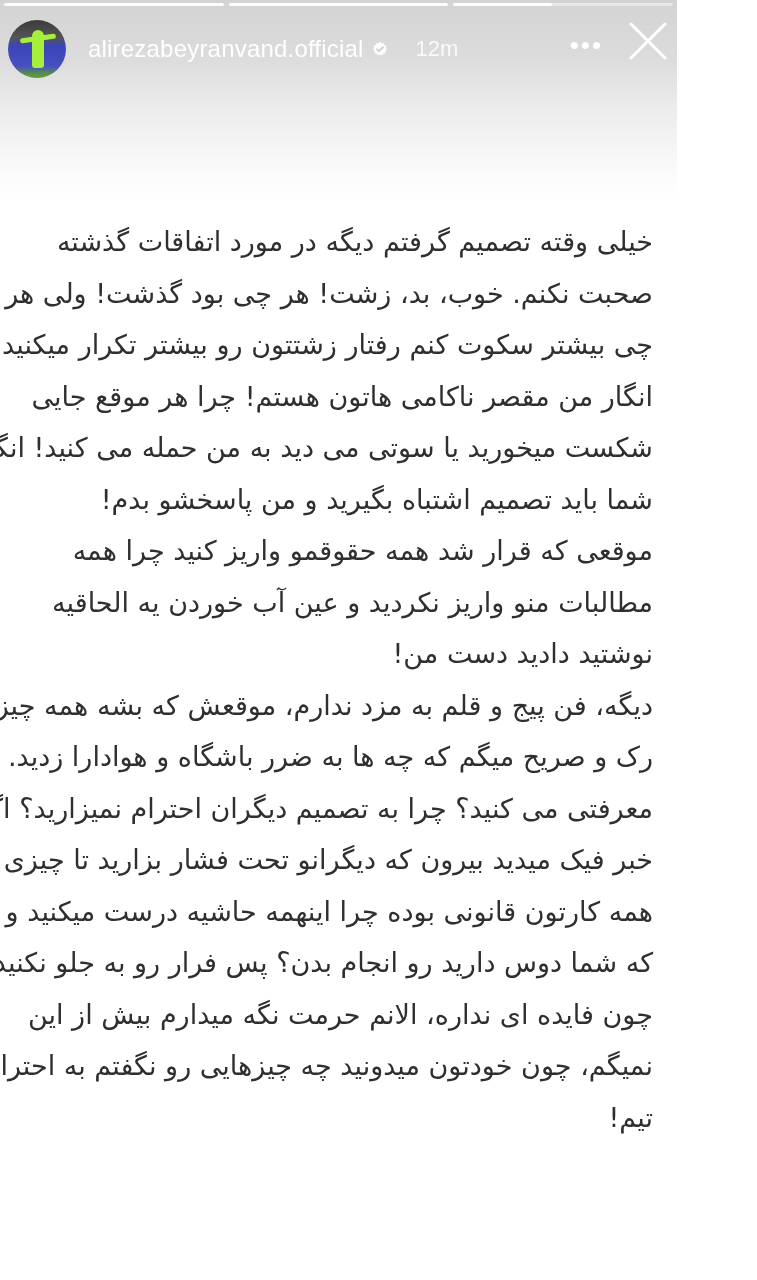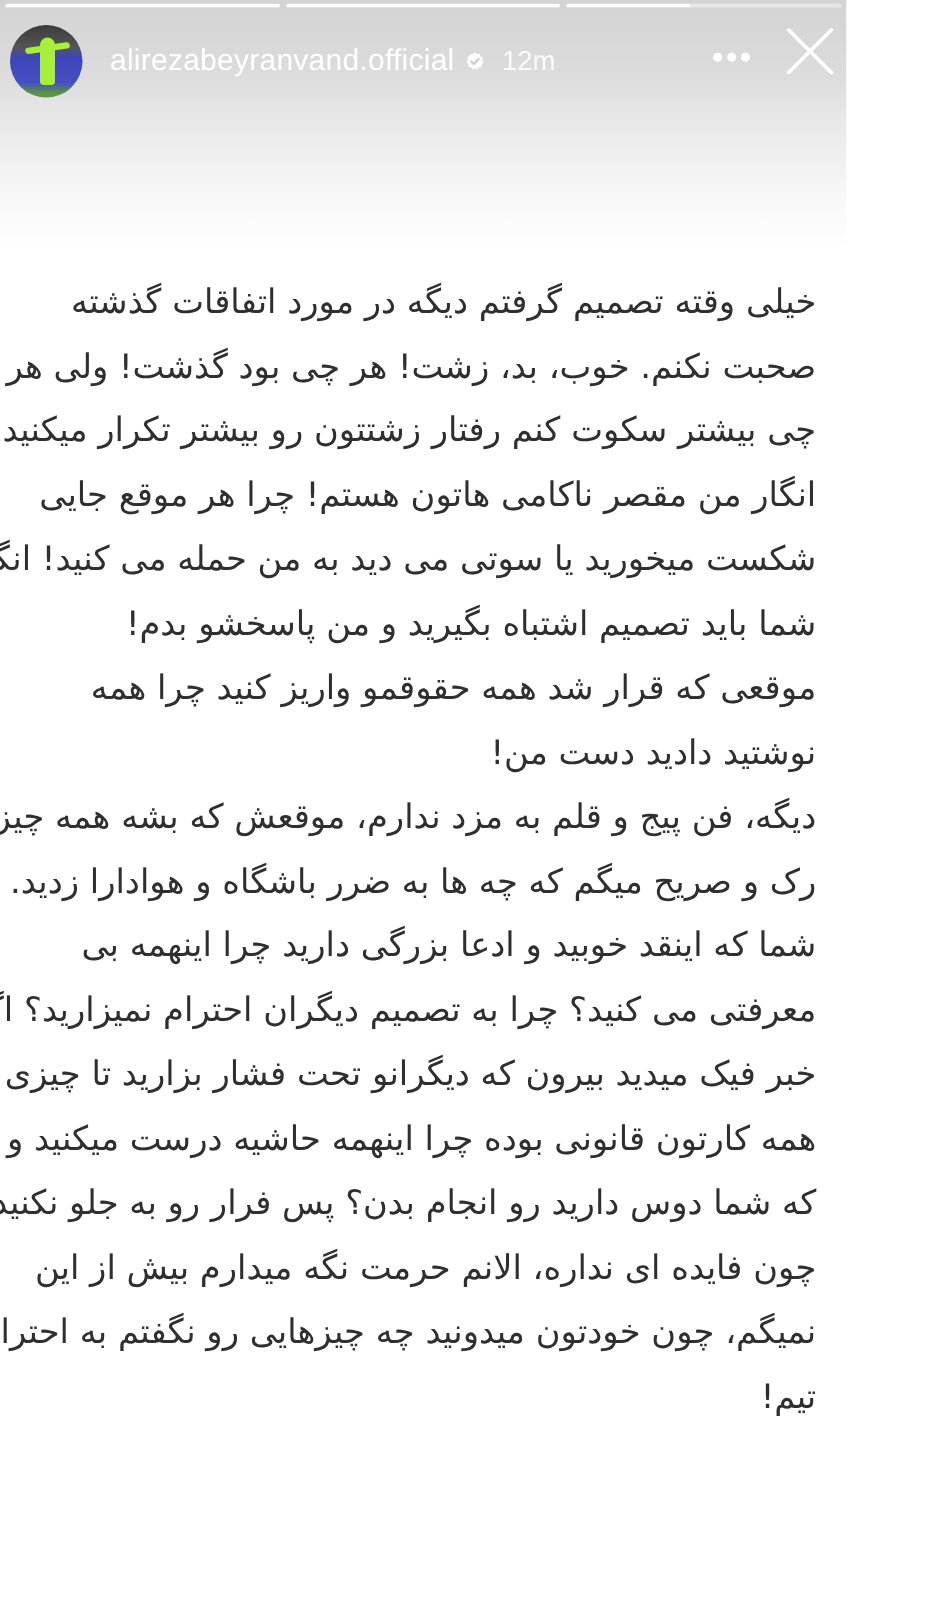--- a/index.html
+++ b/index.html
@@ -82,21 +82,21 @@
       font-size: 24px;
       letter-spacing: 0.2px;
     }
     .verified {
       display: inline-block;
       margin-left: 8px;
       width: 16px;
       height: 16px;
     }
     .time {
-      margin-left: 14px;
+      margin-left: 28px;
       color: rgba(255,255,255,0.85);
       font-size: 22px;
     }
     .spacer { flex: 1; }
     .more {
       color: #ffffff;
       font-size: 26px;
       letter-spacing: 2px;
       margin-right: 26px;
       line-height: 1;
@@ -163,24 +163,24 @@
   </div>
 
   <div class="content">
     <span class="line">خیلی وقته تصمیم گرفتم دیگه در مورد اتفاقات گذشته</span>
     <span class="line">صحبت نکنم. خوب، بد، زشت! هر چی بود گذشت! ولی هر</span>
     <span class="line">چی بیشتر سکوت کنم رفتار زشتتون رو بیشتر تکرار میکنید!</span>
     <span class="line">انگار من مقصر ناکامی هاتون هستم! چرا هر موقع جایی</span>
     <span class="line">شکست میخورید یا سوتی می دید به من حمله می کنید! انگار</span>
     <span class="line">شما باید تصمیم اشتباه بگیرید و من پاسخشو بدم!</span>
     <span class="line">موقعی که قرار شد همه حقوقمو واریز کنید چرا همه</span>
+    <span class="line">مطالبات منو واریز نکردید و عین آب خوردن یه الحاقیه</span>
     <span class="line">نوشتید دادید دست من!</span>
     <span class="line">دیگه، فن پیج و قلم به مزد ندارم، موقعش که بشه همه چیزو</span>
     <span class="line">رک و صریح میگم که چه ها به ضرر باشگاه و هوادارا زدید.</span>
-    <span class="line">شما که اینقد خوبید و ادعا بزرگی دارید چرا اینهمه بی</span>
     <span class="line">معرفتی می کنید؟ چرا به تصمیم دیگران احترام نمیزارید؟ اگه</span>
     <span class="line">خبر فیک میدید بیرون که دیگرانو تحت فشار بزارید تا چیزی</span>
     <span class="line">همه کارتون قانونی بوده چرا اینهمه حاشیه درست میکنید و</span>
     <span class="line">که شما دوس دارید رو انجام بدن؟ پس فرار رو به جلو نکنید</span>
     <span class="line">چون فایده ای نداره، الانم حرمت نگه میدارم بیش از این</span>
     <span class="line">نمیگم، چون خودتون میدونید چه چیزهایی رو نگفتم به احترام</span>
     <span class="line">تیم!</span>
   </div>
 
 </div>

